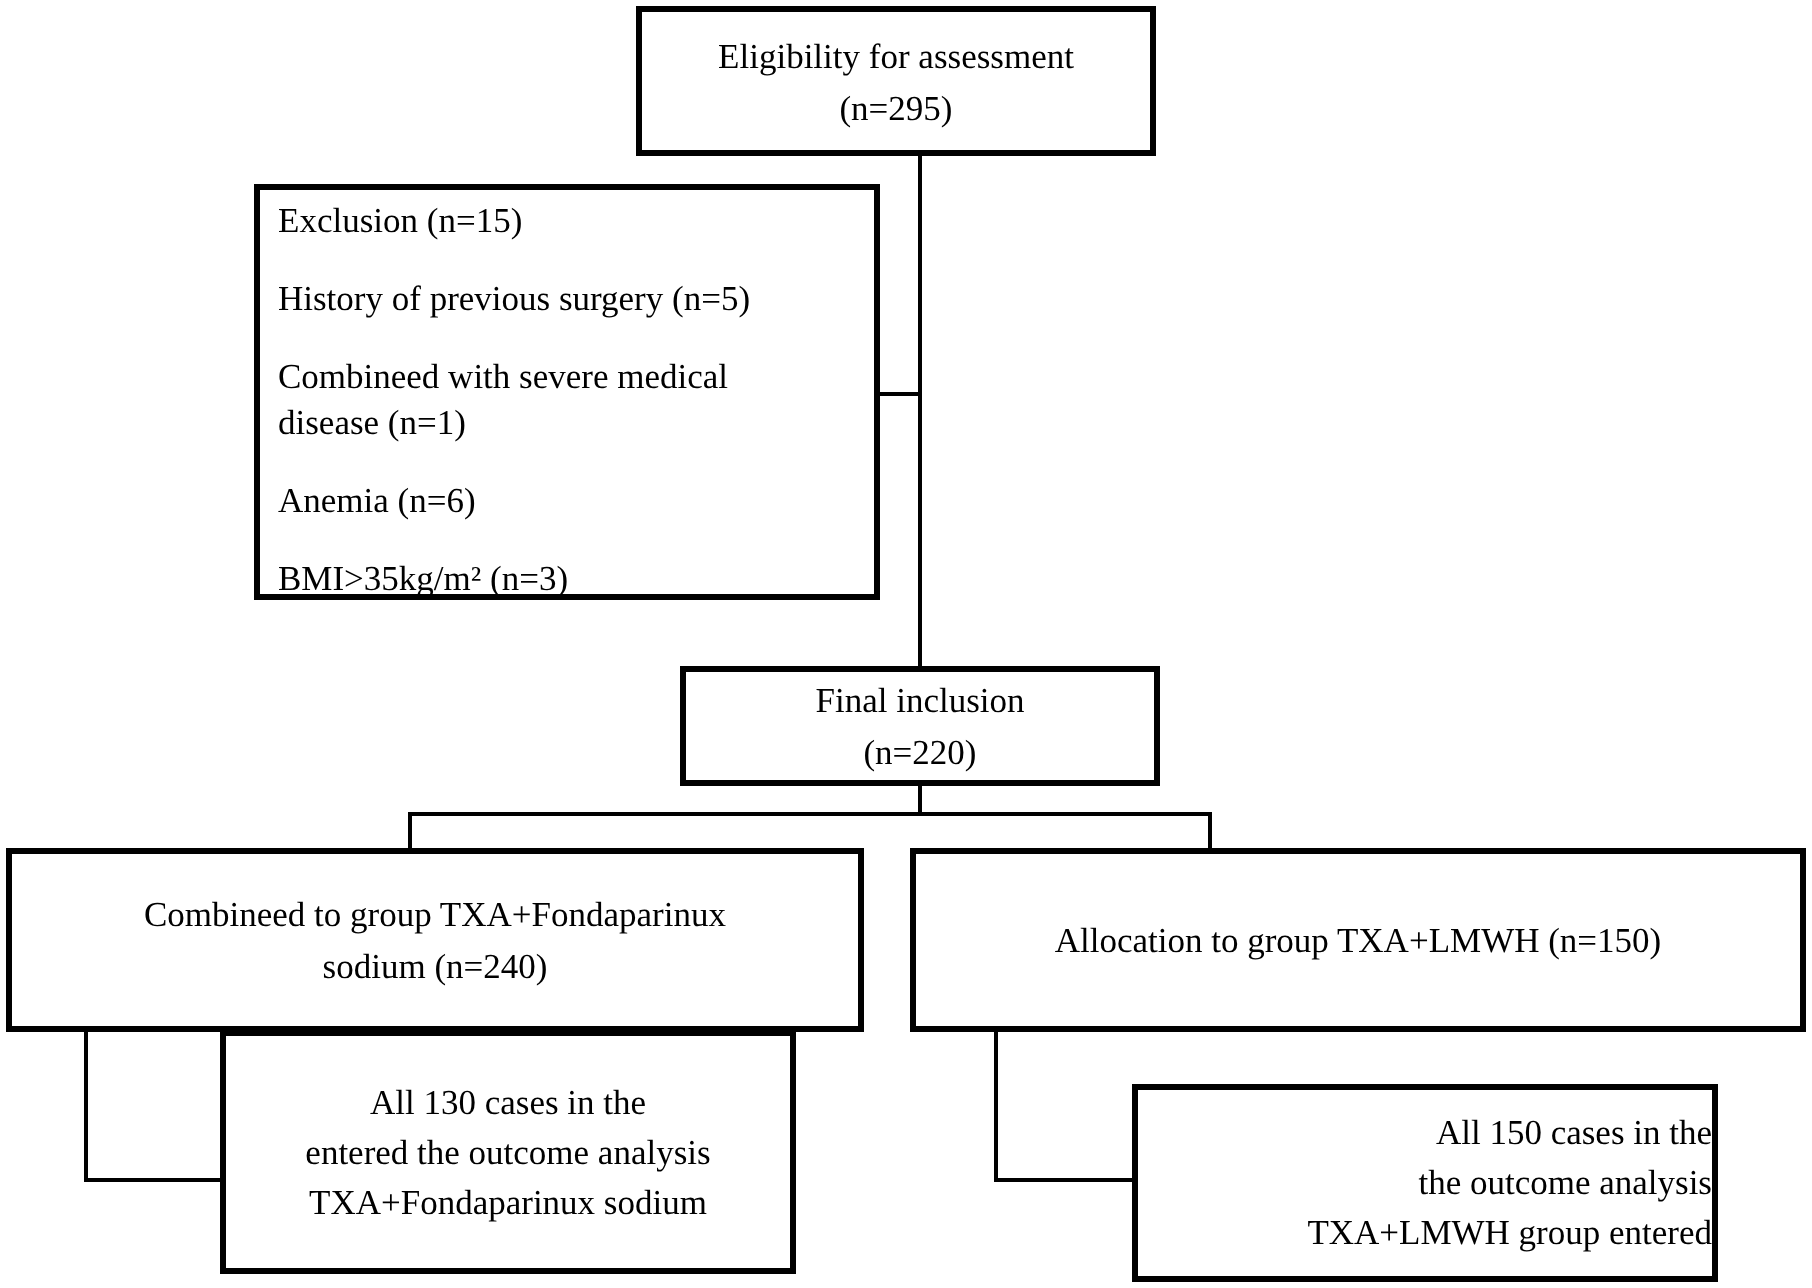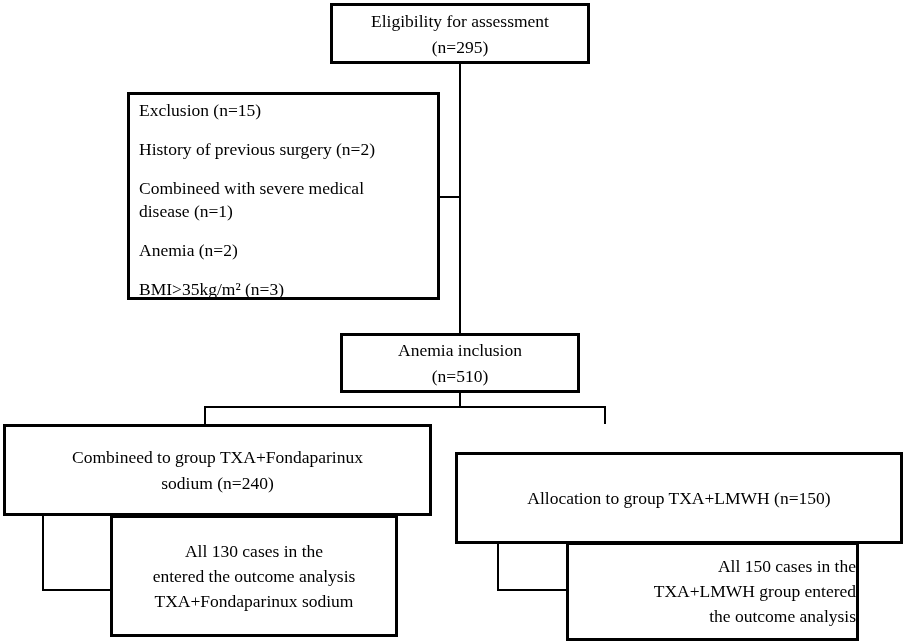--- a/index.html
+++ b/index.html
@@ -42,25 +42,25 @@
   }
   .box.left-align p:last-child {
     margin-bottom: 0;
     text-align: right;
   }
   .line {
     position: absolute;
     background: #000000;
   }
   
-  #eligibility-box { left: 330px; top: 3px;   width: 260px; height: 61px; }
+  #eligibility-box { left: 318px; top: 3px;   width: 260px; height: 75px; }
   #exclusion-box   { left: 127px; top: 92px;  width: 313px; height: 208px; }
   #final-box       { left: 340px; top: 333px; width: 240px; height: 60px; }
   #alloc-left-box  { left: 3px;   top: 424px; width: 429px; height: 92px; }
-  #alloc-right-box { left: 455px; top: 424px; width: 448px; height: 92px; margin-top: 28px; }
+  #alloc-right-box { left: 455px; top: 424px; width: 448px; height: 92px; }
   #outcome-left-box  { left: 110px; top: 515px; width: 288px; height: 122px; line-height: 25px; }
   #outcome-right-box { left: 566px; top: 542px; width: 293px; height: 99px; line-height: 25px; align-items: flex-end; }
   
   #line-top-vert        { left: 459px; top: 64px;  width: 2px;   height: 269px; }
   #line-excl-stub       { left: 440px; top: 196px; width: 19px;  height: 2px; }
   #line-final-stub      { left: 459px; top: 393px; width: 2px;   height: 15px; }
   #line-branch-horiz    { left: 204px; top: 406px; width: 402px; height: 2px; }
   #line-branch-left-drop  { left: 204px; top: 406px; width: 2px; height: 18px; }
   #line-branch-right-drop { left: 604px; top: 406px; width: 2px; height: 18px; }
   #line-outcome-left-vert   { left: 42px;  top: 516px; width: 2px;  height: 75px; }
@@ -84,45 +84,45 @@
   <div class="line" id="line-outcome-right-vert"></div>
   <div class="line" id="line-outcome-right-horiz"></div>
 
   <div class="box" id="eligibility-box">
     <div>Eligibility for assessment</div>
     <div>(n=295)</div>
   </div>
 
   <div class="box left-align" id="exclusion-box">
     <p>Exclusion (n=15)</p>
-    <p>History of previous surgery (n=2)</p>
+    <p>History of previous surgery (n=5)</p>
     <p>Combineed with severe medical disease (n=1)</p>
-    <p>Anemia (n=2)</p>
+    <p>Anemia (n=6)</p>
     <p>BMI&gt;35kg/m² (n=3)</p>
   </div>
 
   <div class="box" id="final-box">
-    <div>Anemia inclusion</div>
-    <div>(n=510)</div>
+    <div>Final inclusion</div>
+    <div>(n=220)</div>
   </div>
 
   <div class="box" id="alloc-left-box">
     <div>Combineed to group TXA+Fondaparinux</div>
     <div>sodium (n=240)</div>
   </div>
 
   <div class="box" id="alloc-right-box">
     <div>Allocation to group TXA+LMWH (n=150)</div>
   </div>
 
   <div class="box" id="outcome-left-box">
     <div>All 130 cases in the</div>
     <div>entered the outcome analysis</div>
     <div>TXA+Fondaparinux sodium</div>
   </div>
 
   <div class="box" id="outcome-right-box">
     <div>All 150 cases in the</div>
+    <div>the outcome analysis</div>
     <div>TXA+LMWH group entered</div>
-    <div>the outcome analysis</div>
   </div>
 
 </div>
 
 </body></html>

